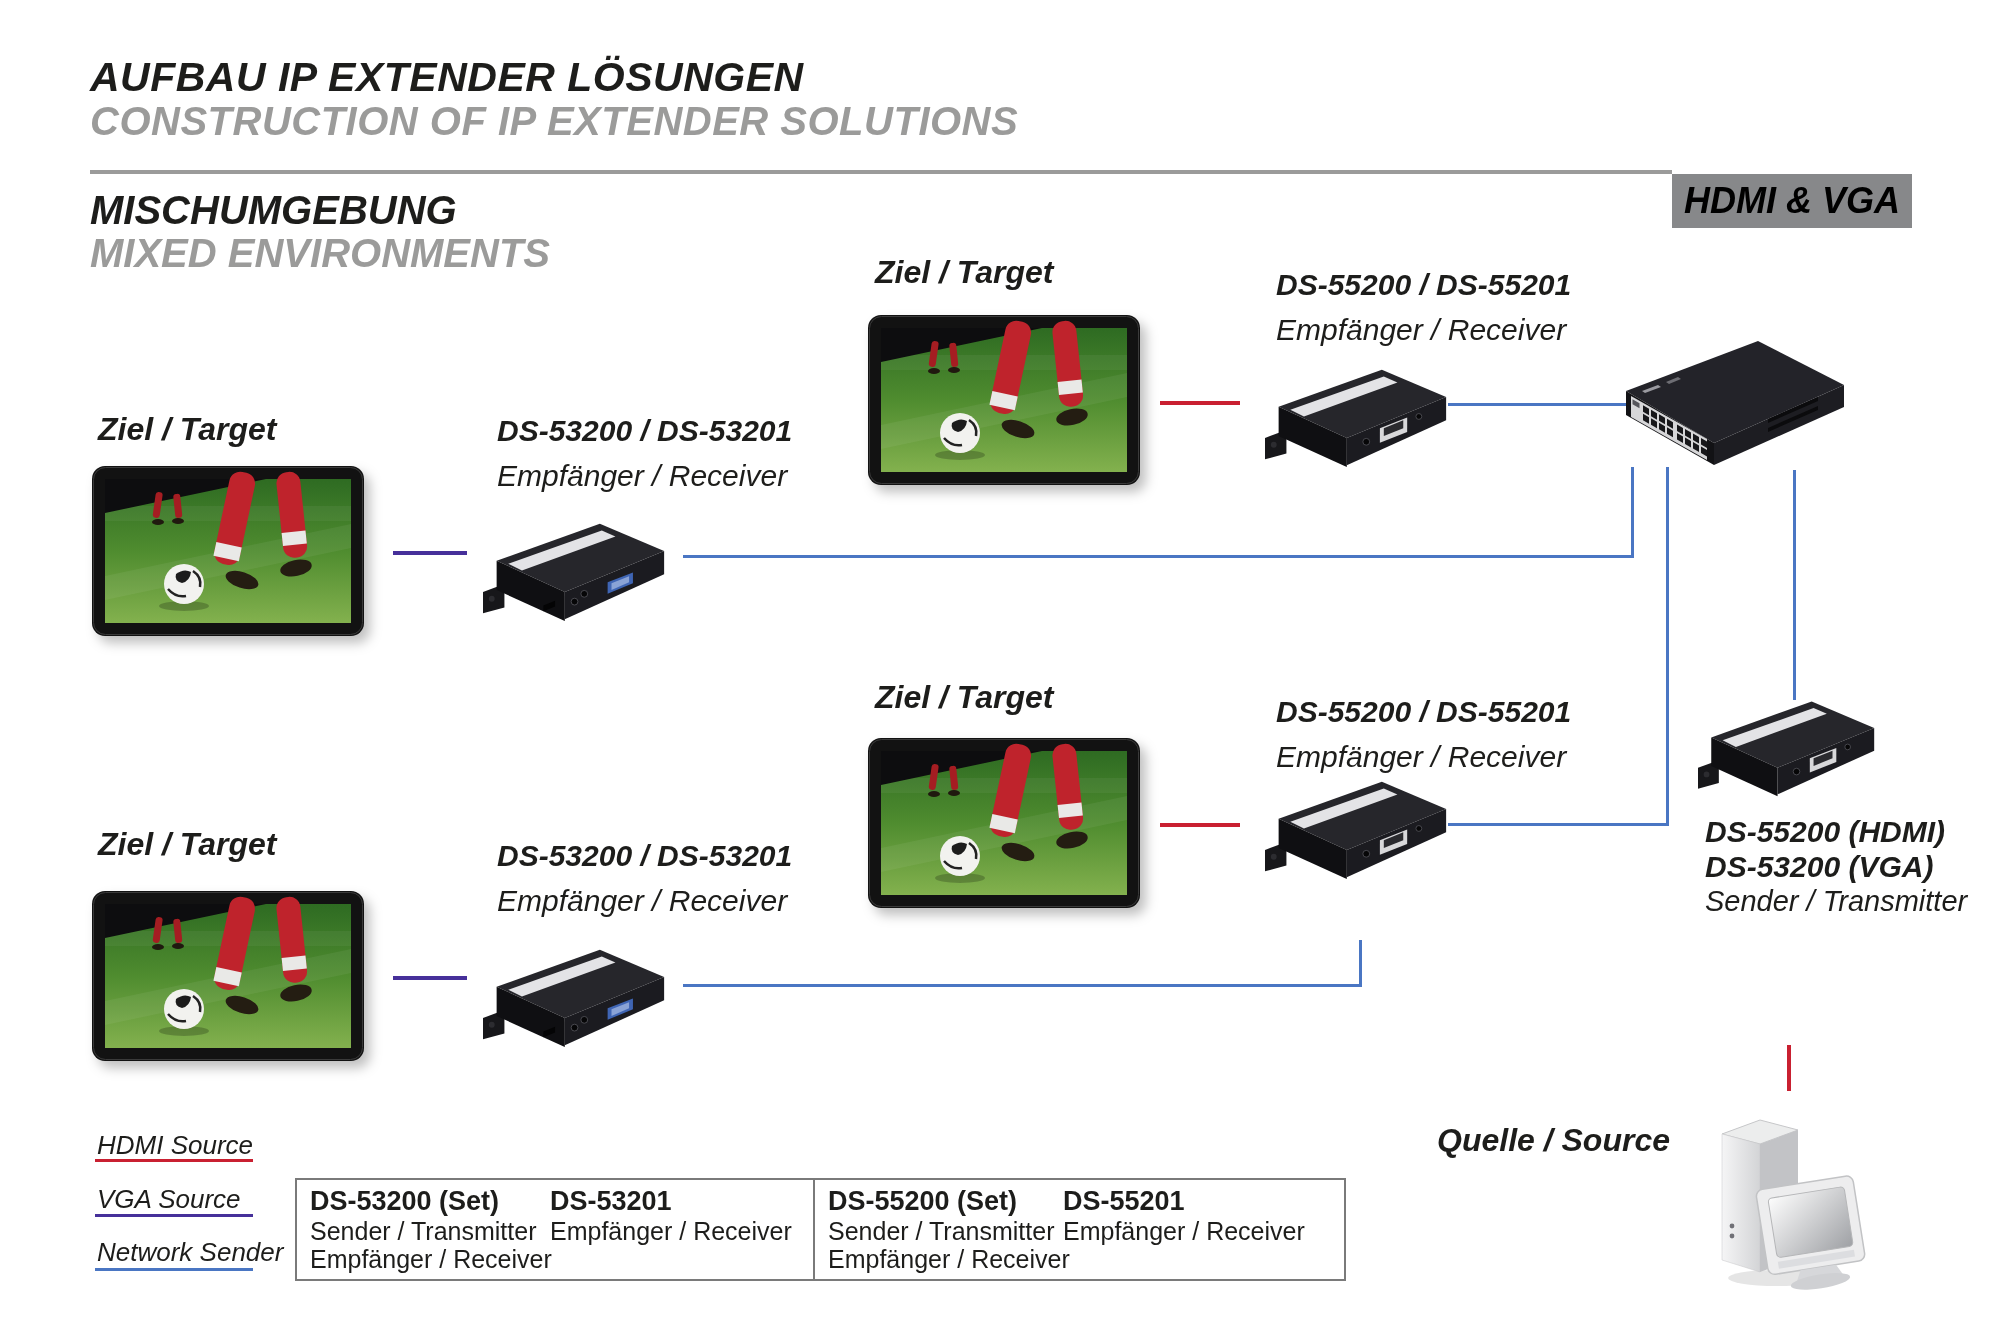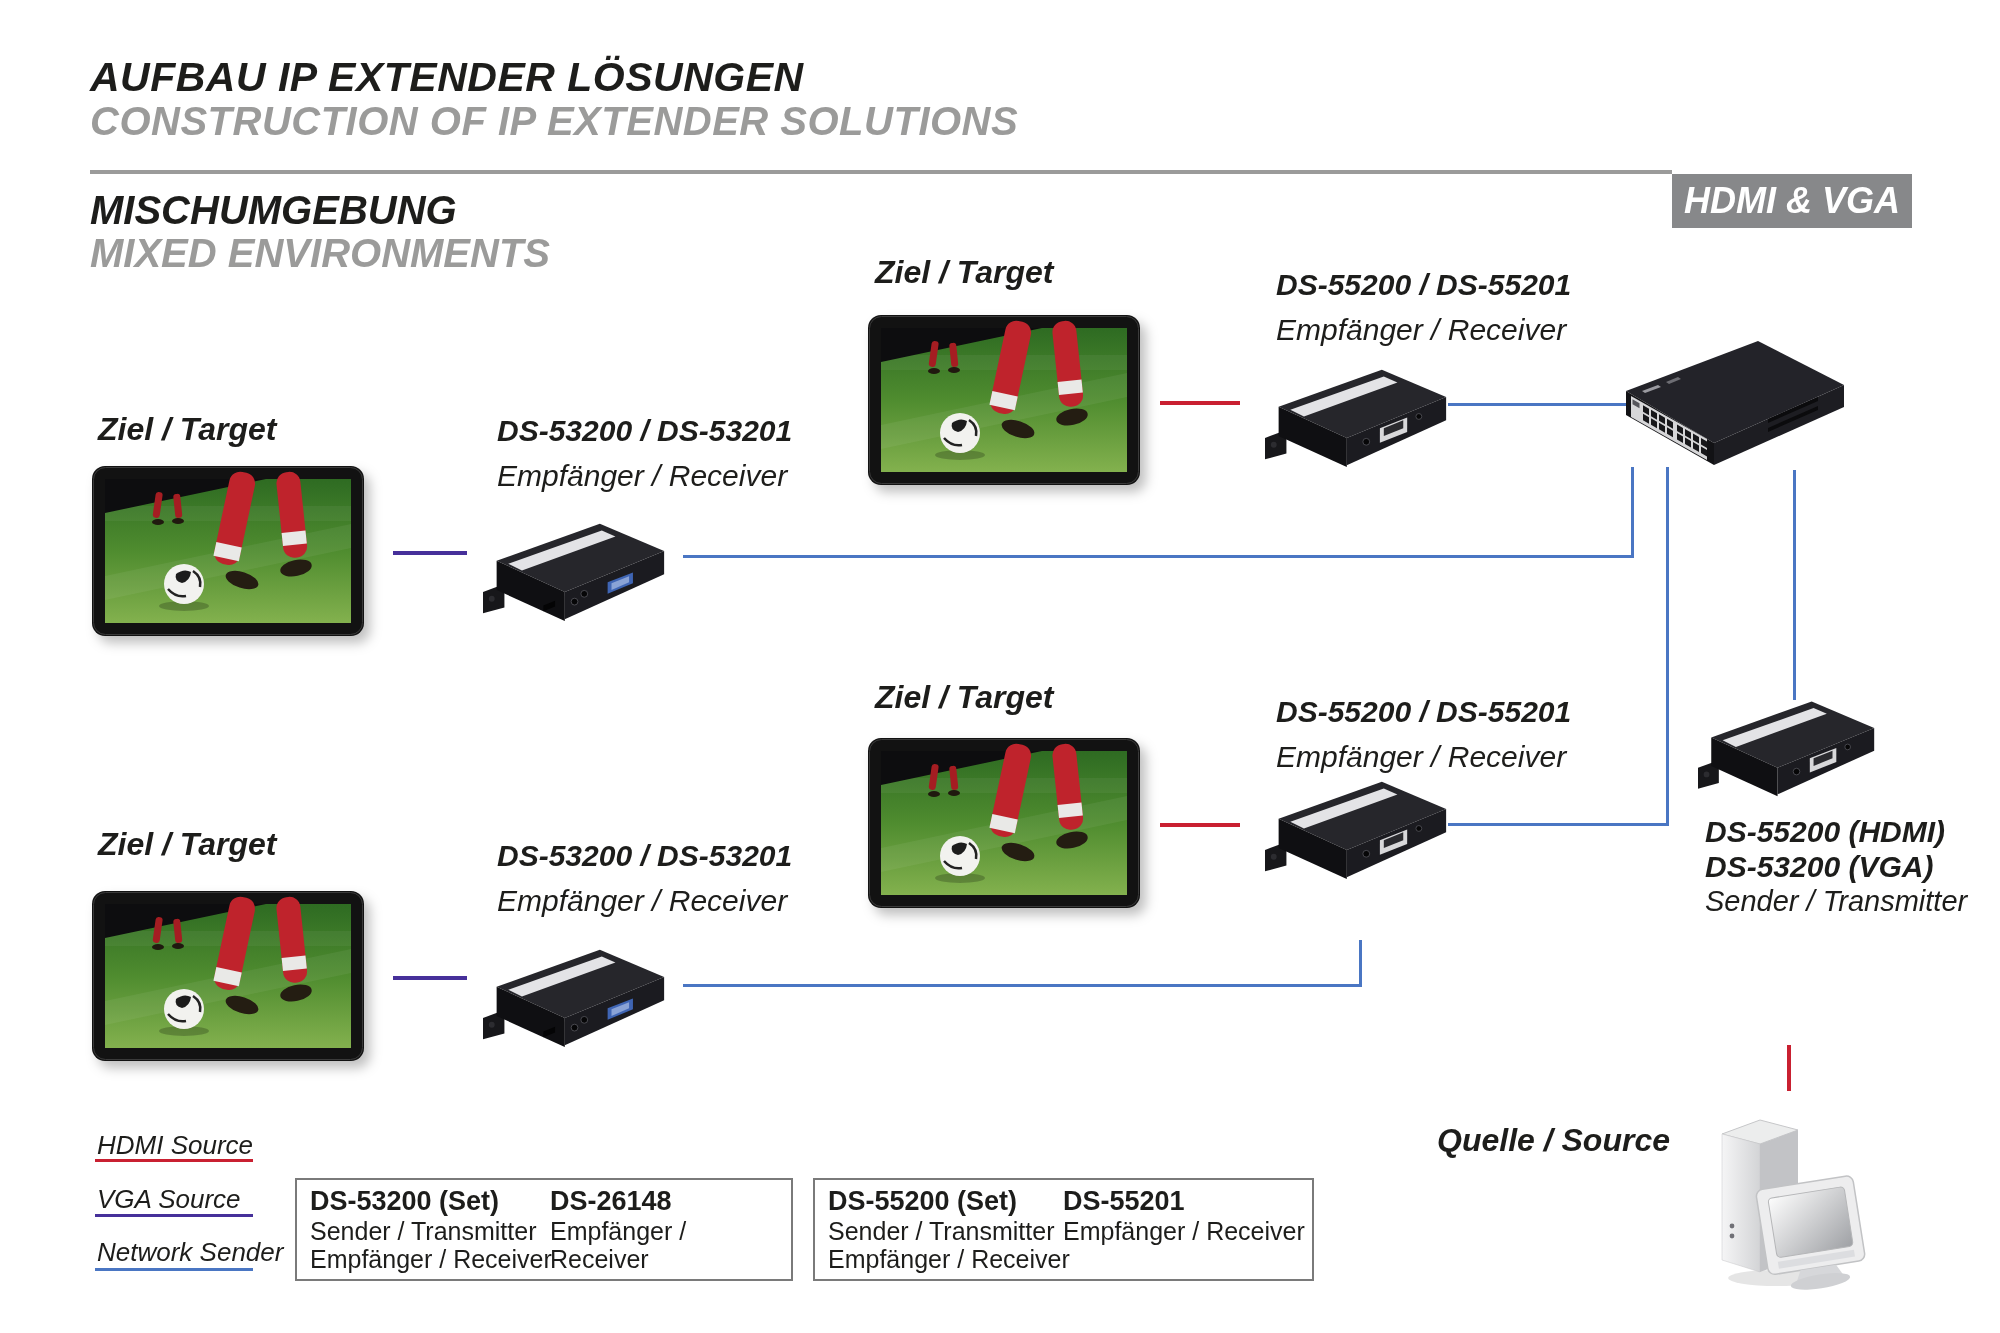--- a/index.html
+++ b/index.html
@@ -8,21 +8,21 @@
     font-family:"Liberation Sans", sans-serif;color:#1d1d1b;
     -webkit-font-smoothing:antialiased;
   }
   .abs{position:absolute;font-style:italic;}
   
   .title-de{left:90px;top:54px;font-size:41px;font-weight:bold;letter-spacing:.5px;}
   .title-en{left:90px;top:99px;font-size:40px;font-weight:bold;color:var(--gray,#9b9b9a);letter-spacing:.5px;}
   .hrule{left:90px;top:170px;width:1582px;height:4px;background:var(--gray,#9b9b9a);}
   .badge{left:1672px;top:174px;width:240px;height:54px;background:var(--badge,#87888a);
          display:flex;align-items:center;justify-content:center;
-         color:#ffffff;font-size:36px;font-weight:bold;}
+         color:#000000;font-size:36px;font-weight:bold;}
   .env-de{left:90px;top:188px;font-size:40px;font-weight:bold;}
   .env-en{left:90px;top:231px;font-size:40px;font-weight:bold;color:var(--gray,#9b9b9a);}
   
   .zt{font-size:32px;font-weight:bold;}
   .devlbl{font-size:30px;line-height:45px;}
   .devlbl .b{font-weight:bold;display:block;}
   .devlbl .r{display:block;}
   .txlbl{font-size:30px;line-height:35px;}
   .txlbl .b{font-weight:bold;display:block;}
   .txlbl .r{display:block;font-size:29px;}
@@ -31,21 +31,21 @@
   .ln{position:absolute;}
   .net{background:var(--network,#4a76c3);}
   .hdmi{background:var(--hdmi,#c92031);}
   .vga{background:var(--vga,#46309a);}
   
   .dev{position:absolute;display:block;}
   .monitor{filter:drop-shadow(6px 7px 6px rgba(0,0,0,.25));}
   
   .legend-item{font-size:26px;}
   .legend-line{position:absolute;width:158px;height:3px;}
-  .pbox{position:absolute;width:494px;height:99px;border:2px solid #7a7a7a;background:#fff;}
+  .pbox{position:absolute;width:494px;height:99px;border:2px solid #7a7a7a;background:#fff;padding-left:32px;}
   .pbox .col{position:absolute;top:7px;font-size:25px;line-height:28px;}
   .pbox .col .t{font-weight:bold;font-size:27px;display:block;margin-bottom:2px;}
   .pbox .col span{display:block;}
 </style>
 </head>
 <body>
 
 <svg width="0" height="0" style="position:absolute" aria-hidden="true">
   <defs>
     <linearGradient id="g-grass" x1="0" y1="0" x2="0" y2="1">
@@ -273,21 +273,21 @@
 <div class="abs legend-item" style="left:97px;top:1237px;">Network Sender</div>
 <div class="legend-line net" style="left:95px;top:1268px;"></div>
 
 <div class="pbox" style="left:295px;top:1178px;">
   <div class="col" style="left:13px;">
     <span class="t">DS-53200 (Set)</span>
     <span>Sender / Transmitter</span>
     <span>Empfänger / Receiver</span>
   </div>
   <div class="col" style="left:253px;">
-    <span class="t">DS-26148</span>
+    <span class="t">DS-53201</span>
     <span>Empfänger / Receiver</span>
   </div>
 </div>
 
 <div class="pbox" style="left:813px;top:1178px;width:497px;">
   <div class="col" style="left:13px;">
     <span class="t">DS-55200 (Set)</span>
     <span>Sender / Transmitter</span>
     <span>Empfänger / Receiver</span>
   </div>

